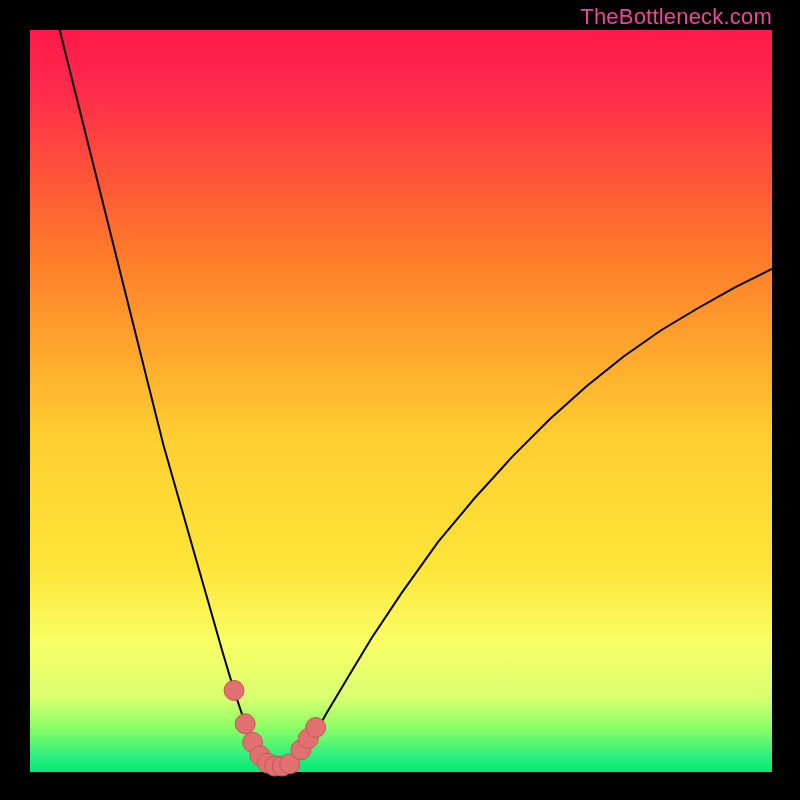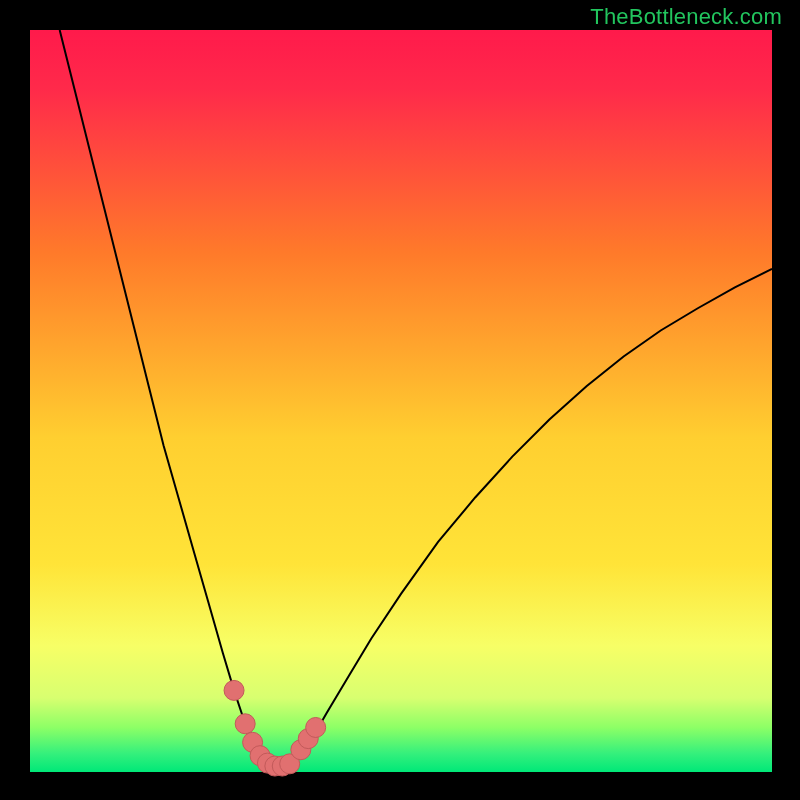--- a/index.html
+++ b/index.html
@@ -13,22 +13,22 @@
   }
   .frame {
     position: relative;
     width: 800px;
     height: 800px;
     background: #000;
   }
   .watermark {
     position: absolute;
     top: 4px;
-    right: 18px;
-    color: #22c55e;
+    right: 28px;
+    color: #ec4899;
     font-size: 22px;
     letter-spacing: 0.2px;
     font-weight: 400;
     z-index: 5;
   }
   svg {
     position: absolute;
     left: 0;
     top: 0;
   }

